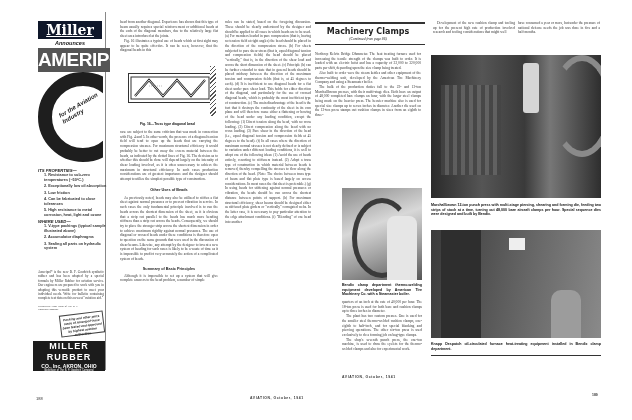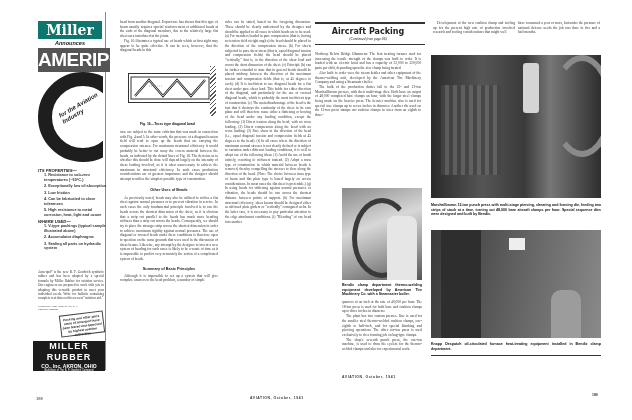--- a/index.html
+++ b/index.html
@@ -2,22 +2,22 @@
 <html><head>
 <meta charset="utf-8">
 <style>
   html, body { margin:0; padding:0; }
   body { width:632px; height:420px; background:#fff; position:relative; overflow:hidden;
          font-family:"Liberation Serif", serif; color:#222; }
   .abs { position:absolute; }
   .txt { font-size:3.6px; line-height:4.7px; color:#333; text-align:justify; }
   
   .ad { left:33px; top:12px; width:72px; height:358px; border-right:1px solid #888; }
-  .miller-box { left:38px; top:21px; width:64px; height:18px; background:#0f766e; color:#fff;
-                font-family:"DejaVu Serif", serif; font-weight:bold; font-size:14px; text-align:center; line-height:18px; }
+  .miller-box { left:38px; top:21px; width:64px; height:18px; background:#0f172a; color:#fff;
+                font-family:"DejaVu Serif", serif; font-weight:bold; font-size:14px; text-align:center; line-height:18px;text-decoration:underline; }
   .announces { left:38px; top:40px; width:64px; font-size:5.5px; font-style:italic; font-weight:bold; text-align:center; font-family:"Liberation Sans", sans-serif; }
   .ameripol { left:38px; top:48px; width:72px; height:24px; background:#555; color:#fff; font-size:19px; font-weight:bold;
               font-family:"Liberation Sans", sans-serif; line-height:24px; letter-spacing:-0.5px; text-align:center; overflow:hidden; }
   .ring { left:38px; top:72px; width:90px; height:90px; border-radius:50%; border:14px solid #1e1e1e; box-sizing:border-box;
           clip-path: inset(0 25px 0 0); }
   .ring-text { left:58px; top:100px; font-size:6px; font-style:italic; font-weight:bold; transform:rotate(-30deg); line-height:7px;
                font-family:"Liberation Sans", sans-serif; width:50px; }
   .list-head { font-size:4.2px; font-weight:bold; font-style:italic; font-family:"Liberation Sans", sans-serif; color:#222; }
   .list-item { font-size:3.8px; line-height:4.5px; font-weight:bold; font-family:"Liberation Sans", sans-serif; color:#333; padding-left:6px; margin-bottom:2px; }
   .rubber { left:33px; top:341px; width:72px; height:30px; background:#1c1c1c; color:#fff; text-align:center; font-family:"Liberation Sans", sans-serif; }
@@ -96,21 +96,21 @@
   <div class="txt" style="text-indent:4px;">Although it is impossible to set up a system that will give complete answers to the bead problem, a number of simple</div>
 </div>
 
 <div class="abs" style="left:225px;top:20px;width:86px;">
   <div class="txt" style="font-size:3.55px;line-height:4.75px;">rules can be stated, based on the foregoing discussion. These should be clearly understood by the designer and should be applied to all cases in which beads are to be used. (a) For members loaded in pure compression (that is, having no tension field at right angles) the bead should be placed in the direction of the compression stress. (b) For sheets subjected to pure shear stress (that is, equal diagonal tension and compression fields) the bead should be placed "vertically," that is, in the direction of the shear load and across the short dimension of the sheet. (c) Principle (b) can be further extended to state that in general beads should be placed midway between the direction of the maximum tension and compression fields (that is, at 45 degrees to each). (d) It is inefficient to use diagonal beads for a flat sheet under pure shear load. This holds for either direction of the diagonal, and particularly for the use of crossed diagonal beads, which is probably the most inefficient type of construction. (e) The main disadvantage of the bead is the fact that it destroys the continuity of the sheet in its own plane and will therefore cause either a flattening or bowing of the bead under any loading condition, except the following: (1) Direct tension along the bead, with no cross loading. (2) Direct compression along the bead with no cross loading. (3) Pure shear in the direction of the bead (i.e., equal diagonal tension and compression fields at 45 degrees to the bead). (f) In all cases where the direction of maximum normal stresses is not clearly defined or is subject to variation under different loading conditions, it is well to adopt one of the following ideas: (1) Avoid the use of beads entirely, resorting to stiffeners instead. (2) Adopt a truss type of construction in which material between beads is removed, thereby compelling the stresses to flow along the direction of the bead. (Note: The choice between truss type of beam and flat plate type is based largely on access considerations. In most cases the flat sheet is preferable.) (g) In using beads for stiffening against normal pressures or vibration, the beads should be run across the shortest distance between points of support. (h) For maximum structural efficiency, shear beams should be designed either as stiffened plate girders or "vertically" corrugated webs. In the latter case, it is necessary to pay particular attention to the edge attachment conditions. (i) "Blending" of one bead into another</div>
 </div>
 
 <div class="abs folio" style="left:250px;top:396px;letter-spacing:0.6px;font-weight:bold;font-size:3.4px;">AVIATION, October, 1941</div>
 
 <div class="abs rule" style="left:315px;top:22px;width:110px;height:2px;"></div>
-<div class="abs" style="left:315px;top:27px;width:106px;text-align:center;font-size:8px;font-weight:bold;font-family:'DejaVu Sans',sans-serif;">Aircraft Packing</div>
+<div class="abs" style="left:315px;top:27px;width:106px;text-align:center;font-size:8px;font-weight:bold;font-family:'DejaVu Sans',sans-serif;">Machinery Clamps</div>
 <div class="abs" style="left:315px;top:37px;width:106px;text-align:center;font-size:3.6px;font-style:italic;">(Continued from page 86)</div>
 <div class="abs rule" style="left:315px;top:44px;width:110px;"></div>
 
 <div class="abs" style="left:315px;top:52px;width:106px;">
   <div class="txt">Northrop Kelvin Bridge Ohmmeter. The heat treating furnace used for increasing the tensile strength of the clamps was built to order. It is loaded with an electric hoist and has a capacity of 32,000 to 320,000 parts per shift, depending upon the size clamp being treated.</div>
   <div class="txt" style="text-indent:4px;">Also built to order were the steam kettles and other equipment of the thermo-welding unit, developed by the American Tire Machinery Company and using a Steamaster boiler.</div>
   <div class="txt" style="text-indent:4px;">The bulk of the production duties fall to the 22- and 12-ton Marchallbrown presses, with their multi-stage dies. Both have an output of 48,000 completed bare clamps an hour, with the larger steel clamps being made on the heavier press. The heavier machine also is used for special size clamps up to seven inches in diameter. Another die used on the 12-ton press stamps out cushion clamps in sizes from an eighth to three-</div>
 </div>
 
 <div class="abs photo" style="left:342px;top:188px;width:80px;height:92px;background:linear-gradient(160deg,#8a8a8a 0%,#d8d8d8 40%,#9a9a9a 70%,#555 100%);">

